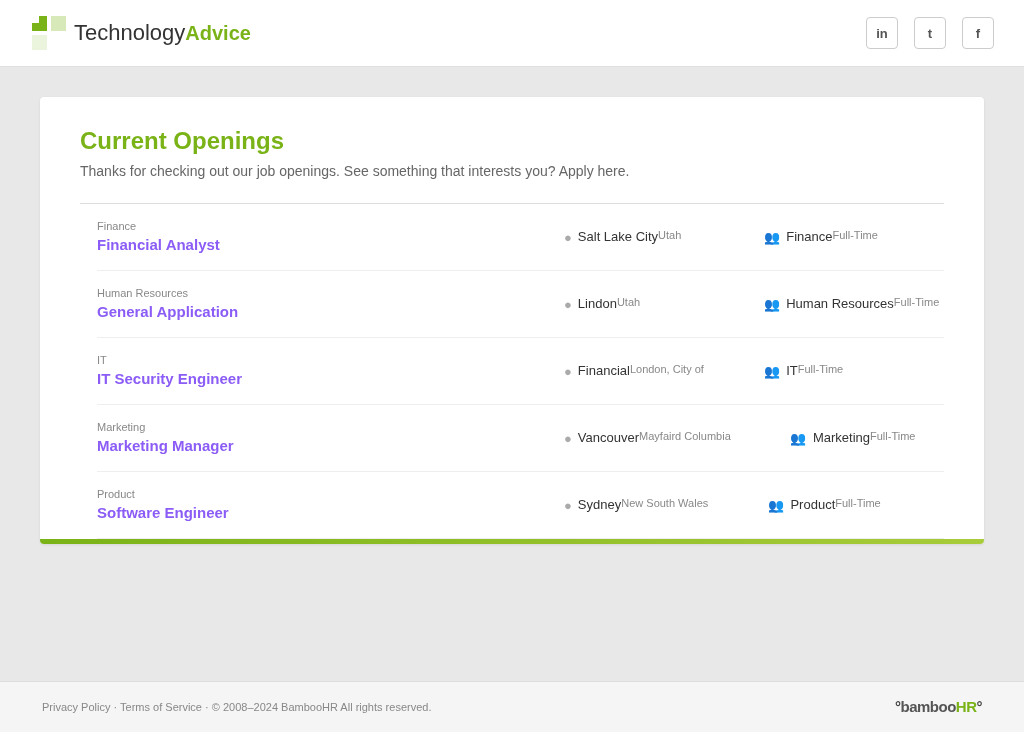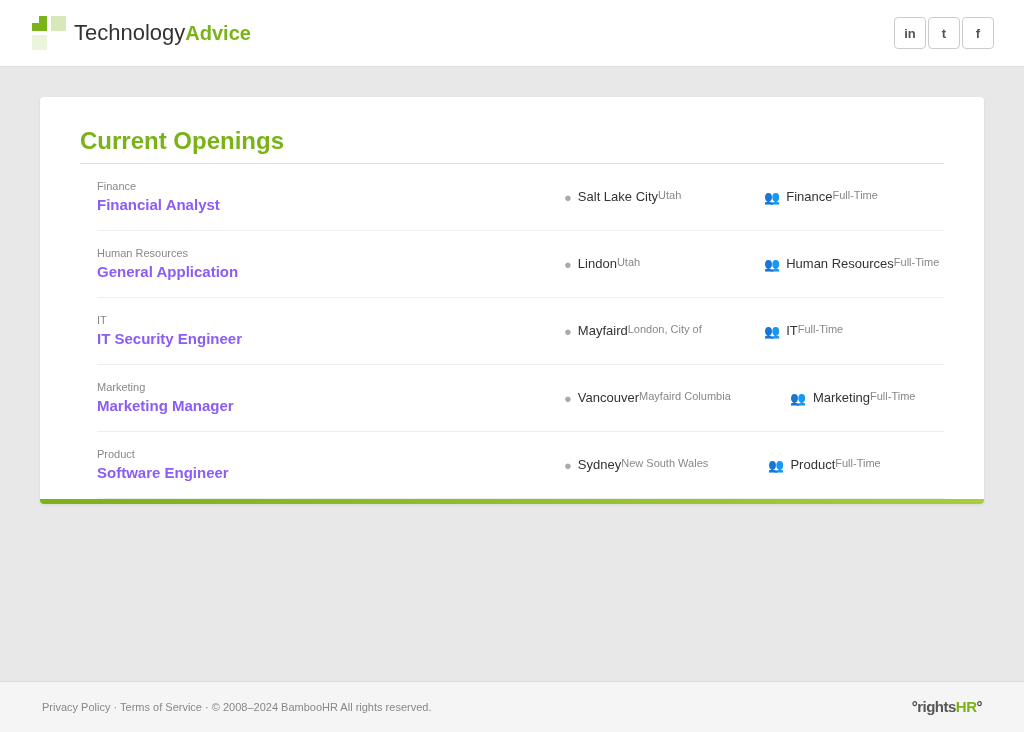--- a/index.html
+++ b/index.html
@@ -24,21 +24,21 @@
       display: flex;
       align-items: center;
     }
     .logo-icon {
       width: 38px;
       height: 38px;
       margin-right: 6px;
     }
     .social-icons {
       display: flex;
-      gap: 2px;
+      gap: 16px;
     }
     .social-btn {
       width: 32px;
       height: 32px;
       border: 1px solid #ccc;
       border-radius: 4px;
       display: flex;
       align-items: center;
       justify-content: center;
       background: #fff;
@@ -196,20 +196,21 @@
   <div class="social-icons">
     <button class="social-btn">in</button>
     <button class="social-btn">t</button>
     <button class="social-btn">f</button>
   </div>
 </header>
 
 <main class="main">
   <div class="card">
     <h1 class="card-title">Current Openings</h1>
+    <p class="card-subtitle">Thanks for checking out our job openings. See something that interests you? Apply here.</p>
 
     <div class="job-section" id="job-list">
         <div class="job-row">
       <div class="job-info">
         <div class="job-category">Finance</div>
         <a class="job-title" href="#">Financial Analyst</a>
       </div>
       <div class="job-meta">
         <div class="meta-item">
           <span class="meta-icon">●</span>
@@ -251,21 +252,21 @@
     </div>
         <div class="job-row">
       <div class="job-info">
         <div class="job-category">IT</div>
         <a class="job-title" href="#">IT Security Engineer</a>
       </div>
       <div class="job-meta">
         <div class="meta-item">
           <span class="meta-icon">●</span>
           <div class="meta-text">
-            <span class="meta-city">Mayfaird</span>
+            <span class="meta-city">Financial</span>
             <span class="meta-region">London, City of</span>
           </div>
         </div>
         <div class="meta-item">
           <span class="meta-icon">👥</span>
           <div class="meta-text">
             <span class="meta-dept">IT</span>
             <span class="meta-type">Full-Time</span>
           </div>
         </div>
@@ -322,15 +323,15 @@
 
 <footer class="footer">
   <div class="footer-left">
     <a href="#">Privacy Policy</a>
     <span> · </span>
     <a href="#">Terms of Service</a>
     <span> · </span>
     <span>© 2008–2024 BambooHR All rights reserved.</span>
   </div>
   <div class="footer-right">
-    <span style="font-size:15px;letter-spacing:-0.5px;">°<span style="font-weight:700;color:#555;">rights</span><span style="font-weight:700;color:#7ab317;">HR</span>°</span>
+    <span style="font-size:15px;letter-spacing:-0.5px;">°<span style="font-weight:700;color:#555;">bamboo</span><span style="font-weight:700;color:#7ab317;">HR</span>°</span>
   </div>
 </footer>
 
 </body></html>

